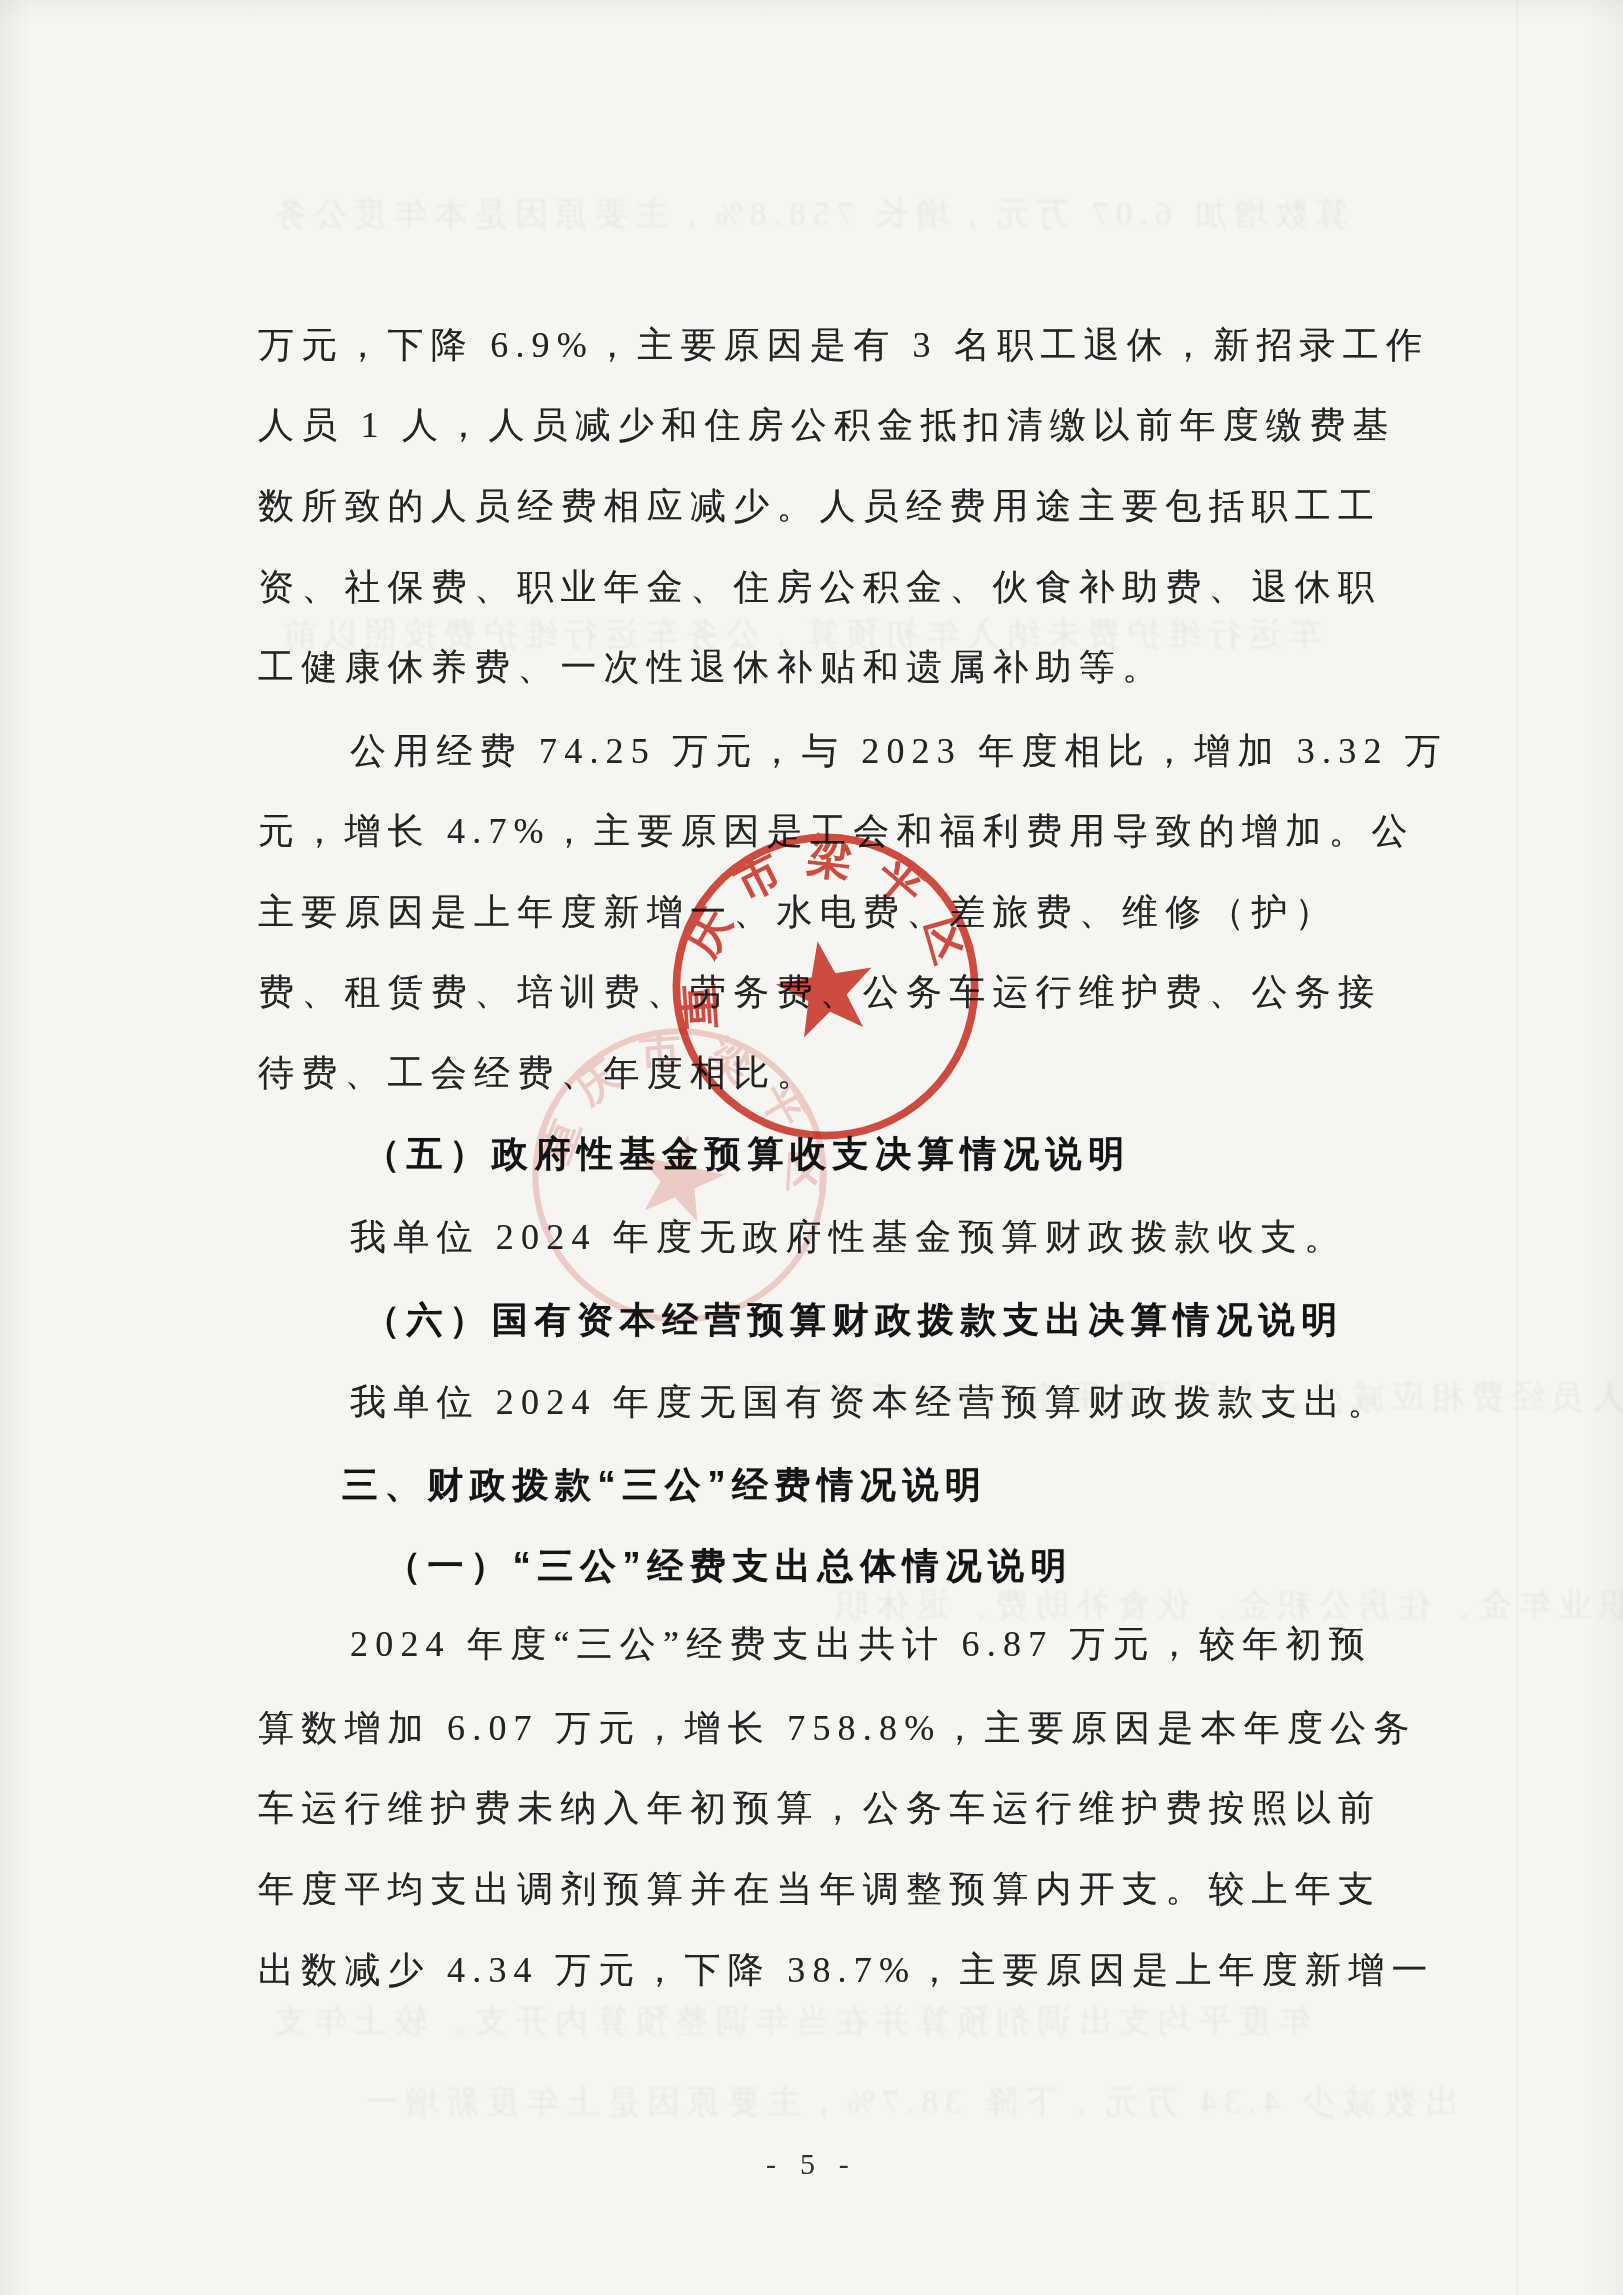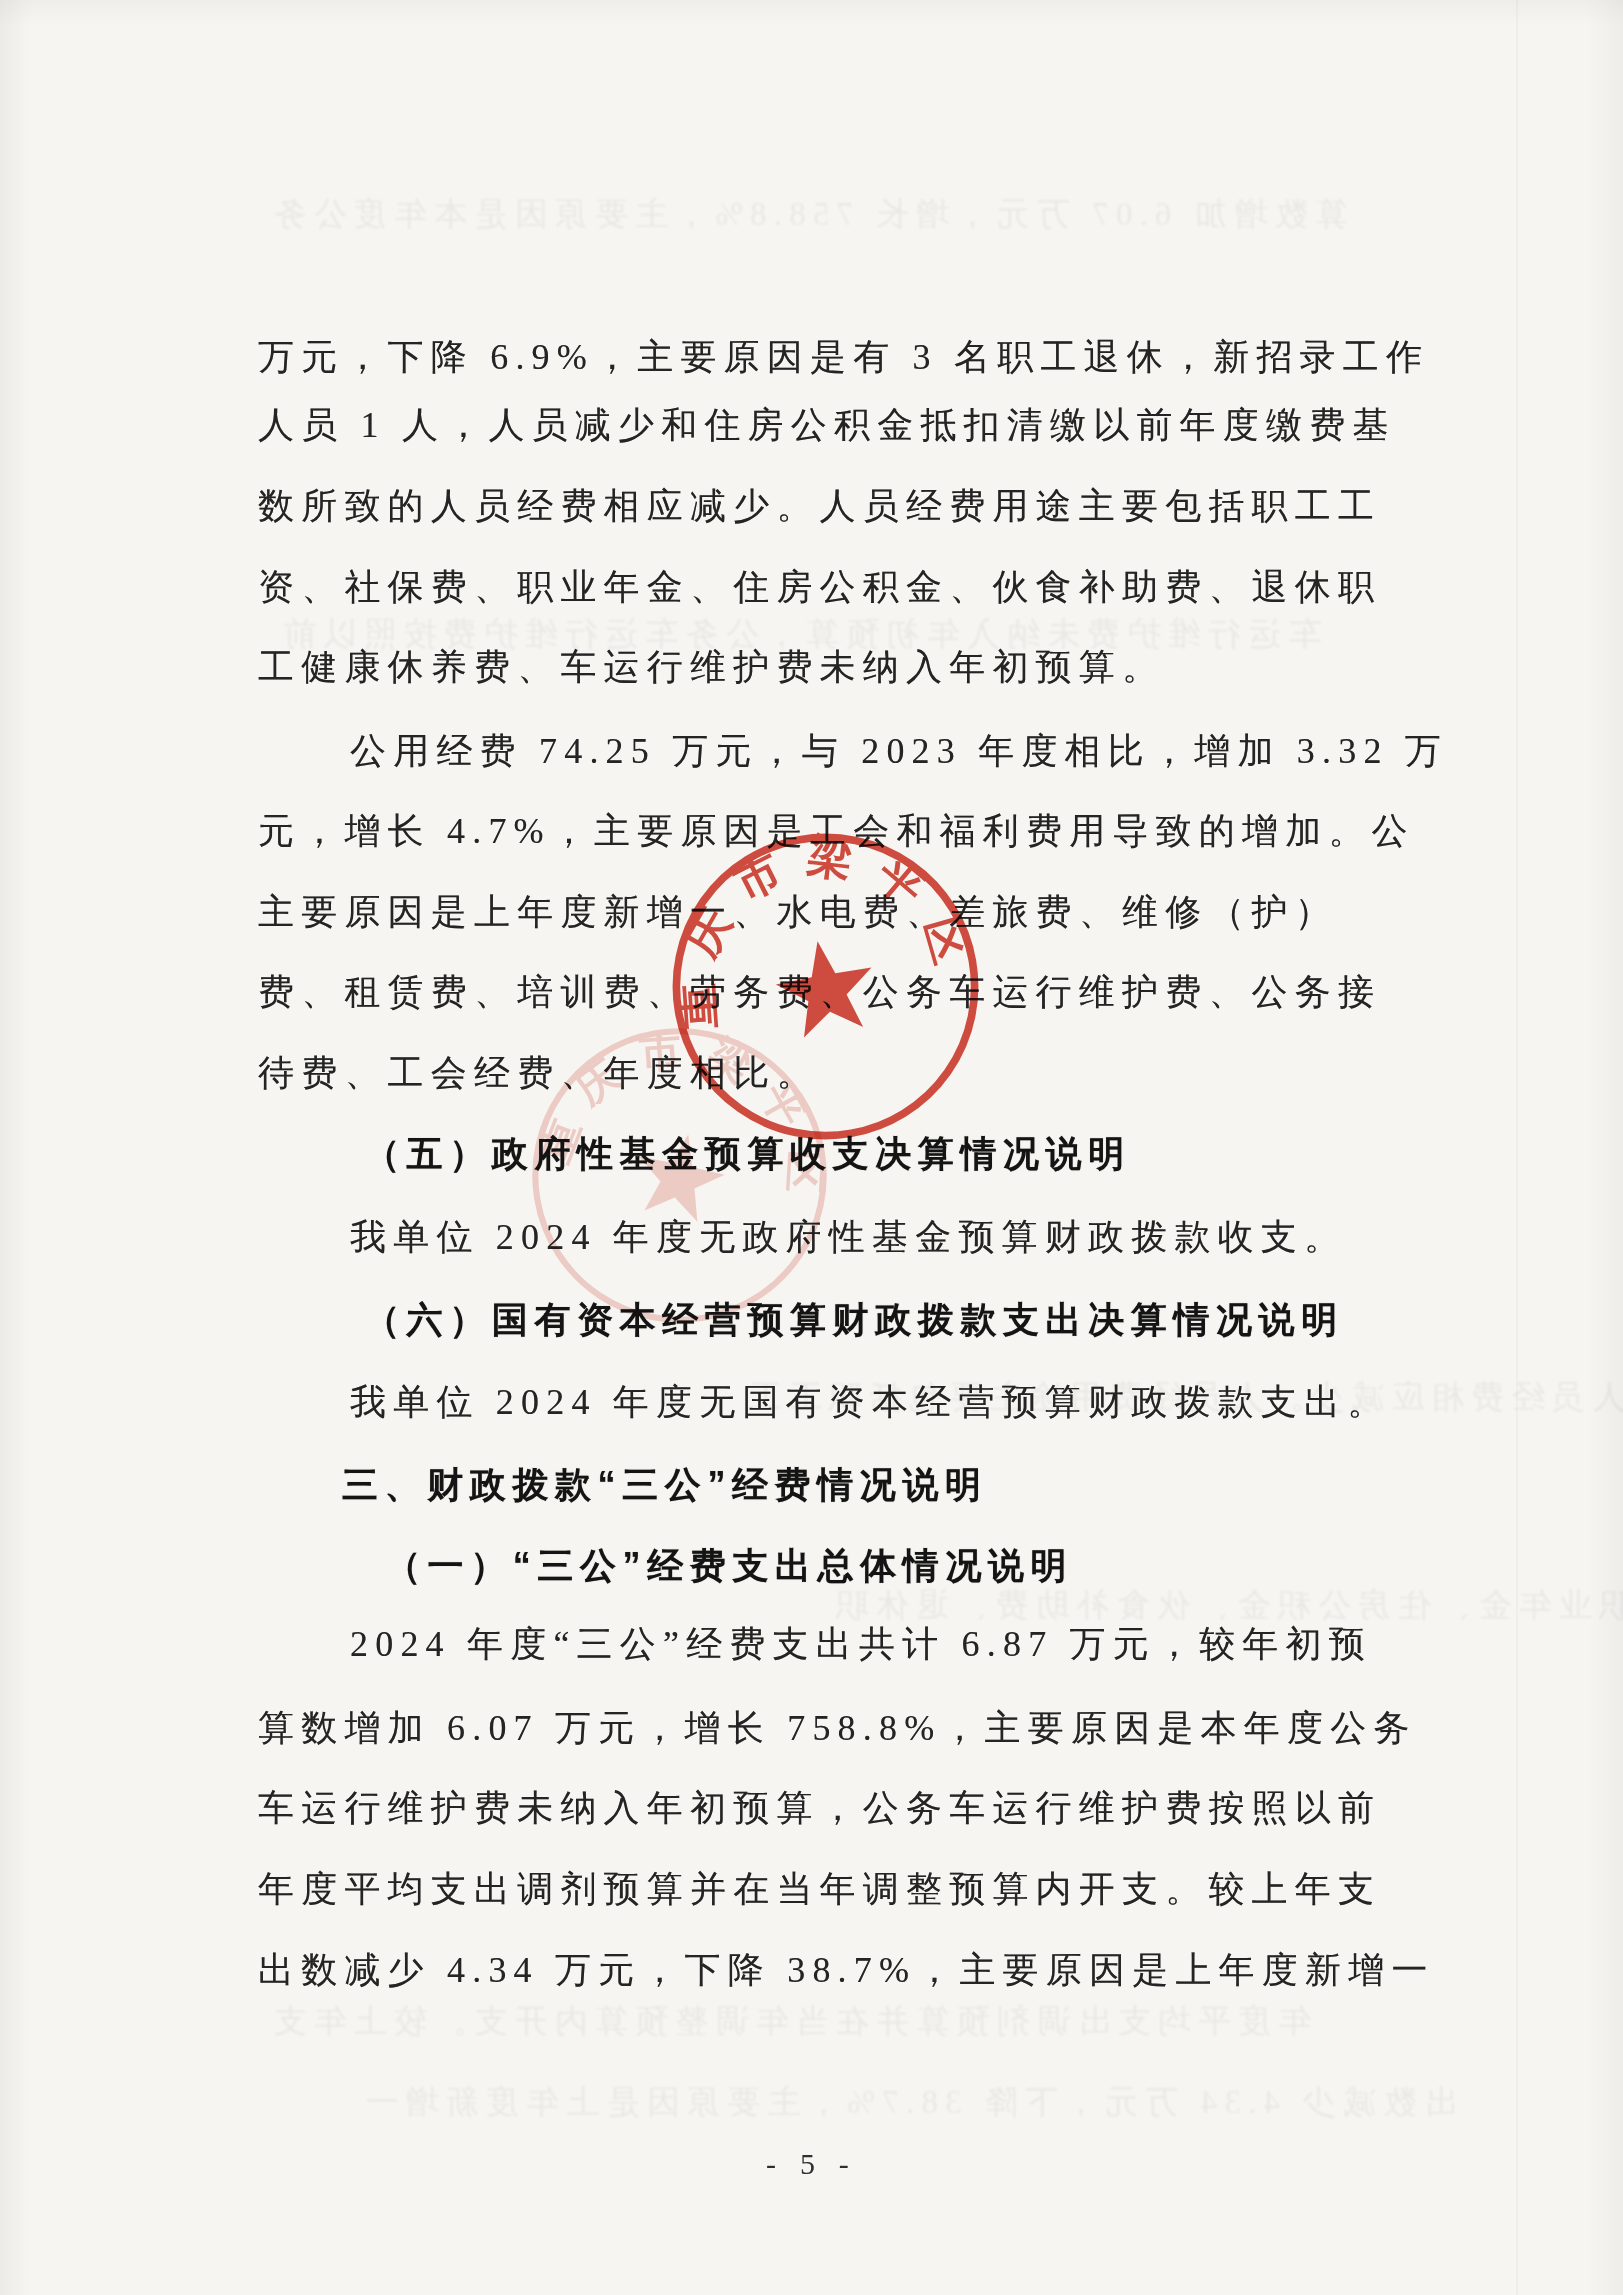--- a/index.html
+++ b/index.html
@@ -48,25 +48,25 @@
 
   <div class="fold" style="left:1516px;"></div>
 
   <div class="ghost" style="top:198px;left:266px;">算数增加 6.07 万元，增长 758.8%，主要原因是本年度公务</div>
   <div class="ghost" style="top:618px;left:276px;">车运行维护费未纳入年初预算，公务车运行维护费按照以前</div>
   <div class="ghost" style="top:1381px;left:741px;">数所致的人员经费相应减少。人员经费用途主要包括职工工</div>
   <div class="ghost" style="top:1589px;left:828px;">资、社保费、职业年金、住房公积金、伙食补助费、退休职</div>
   <div class="ghost" style="top:2005px;left:266px;">年度平均支出调剂预算并在当年调整预算内开支。较上年支</div>
   <div class="ghost" style="top:2086px;left:358px;">出数减少 4.34 万元，下降 38.7%，主要原因是上年度新增一</div>
 
-  <div class="line" style="top:327px;left:258px;margin-top:12px;">万元，下降 6.9%，主要原因是有 3 名职工退休，新招录工作</div>
+  <div class="line" style="top:327px;left:258px;">万元，下降 6.9%，主要原因是有 3 名职工退休，新招录工作</div>
   <div class="line" style="top:407px;left:258px;">人员 1 人，人员减少和住房公积金抵扣清缴以前年度缴费基</div>
   <div class="line" style="top:488px;left:258px;">数所致的人员经费相应减少。人员经费用途主要包括职工工</div>
   <div class="line" style="top:569px;left:258px;">资、社保费、职业年金、住房公积金、伙食补助费、退休职</div>
-  <div class="line" style="top:649px;left:258px;">工健康休养费、车运行维护费未纳入年初预算。</div>
+  <div class="line" style="top:649px;left:258px;">工健康休养费、一次性退休补贴和遗属补助等。</div>
   <div class="line" style="top:733px;left:350px;">公用经费 74.25 万元，与 2023 年度相比，增加 3.32 万</div>
   <div class="line" style="top:813px;left:258px;">元，增长 4.7%，主要原因是工会和福利费用导致的增加。公</div>
   <div class="line" style="top:894px;left:258px;">主要原因是上年度新增一、水电费、差旅费、维修（护）</div>
   <div class="line" style="top:974px;left:258px;">费、租赁费、培训费、劳务费、公务车运行维护费、公务接</div>
   <div class="line" style="top:1055px;left:258px;">待费、工会经费、年度相比。</div>
   <div class="line heading" style="top:1136px;left:364px;">（五）政府性基金预算收支决算情况说明</div>
   <div class="line" style="top:1219px;left:350px;">我单位 2024 年度无政府性基金预算财政拨款收支。</div>
   <div class="line heading" style="top:1302px;left:364px;">（六）国有资本经营预算财政拨款支出决算情况说明</div>
   <div class="line" style="top:1384px;left:350px;">我单位 2024 年度无国有资本经营预算财政拨款支出。</div>
   <div class="line heading" style="top:1467px;left:342px;">三、财政拨款“三公”经费情况说明</div>

